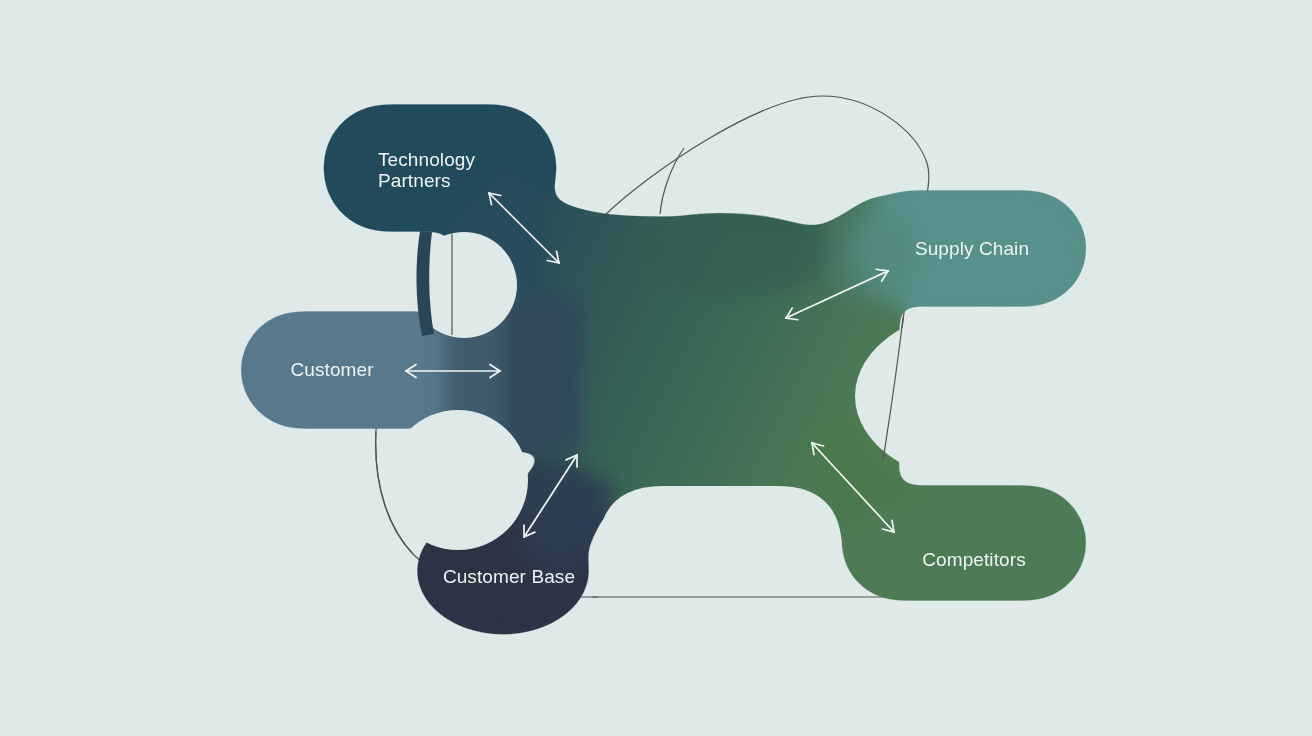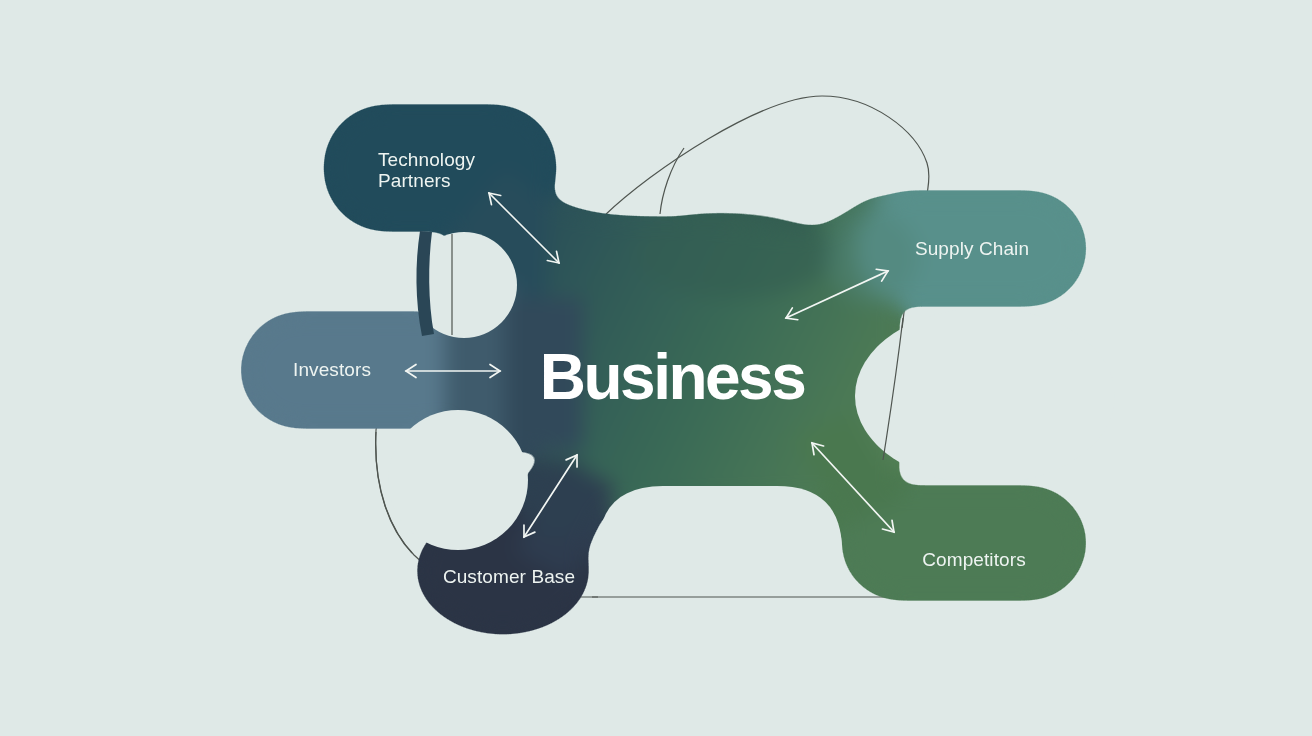--- a/index.html
+++ b/index.html
@@ -91,28 +91,27 @@
 
     <g fill="none" stroke="#f2f6f3" stroke-width="1.7" stroke-linecap="round" marker-start="url(#ah)" marker-end="url(#ah)">
       <path d="M489,193 L559,263"></path>
       <path d="M786,318 L888,271"></path>
       <path d="M406,371 L500,371"></path>
       <path d="M577,455 L524,537"></path>
       <path d="M812,443 L894,532"></path>
     </g>
   </svg>
 
-  <div class="title-line" style="top:344px">Business</div>
 
   <div class="lbl center" style="left:872px;top:239px">Supply Chain</div>
 
   <div class="lbl" style="left:378px;top:150px">
     <div>Technology</div>
     <div>Partners</div>
   </div>
 
-  <div class="lbl center" style="left:232px;top:360px">Investors</div>
+  <div class="lbl center" style="left:232px;top:360px">Customer</div>
 
   <div class="lbl center" style="left:409px;top:567px">Customer Base</div>
 
   <div class="lbl center" style="left:874px;top:550px">Competitors</div>
 
 </div>
 
 </body></html>

